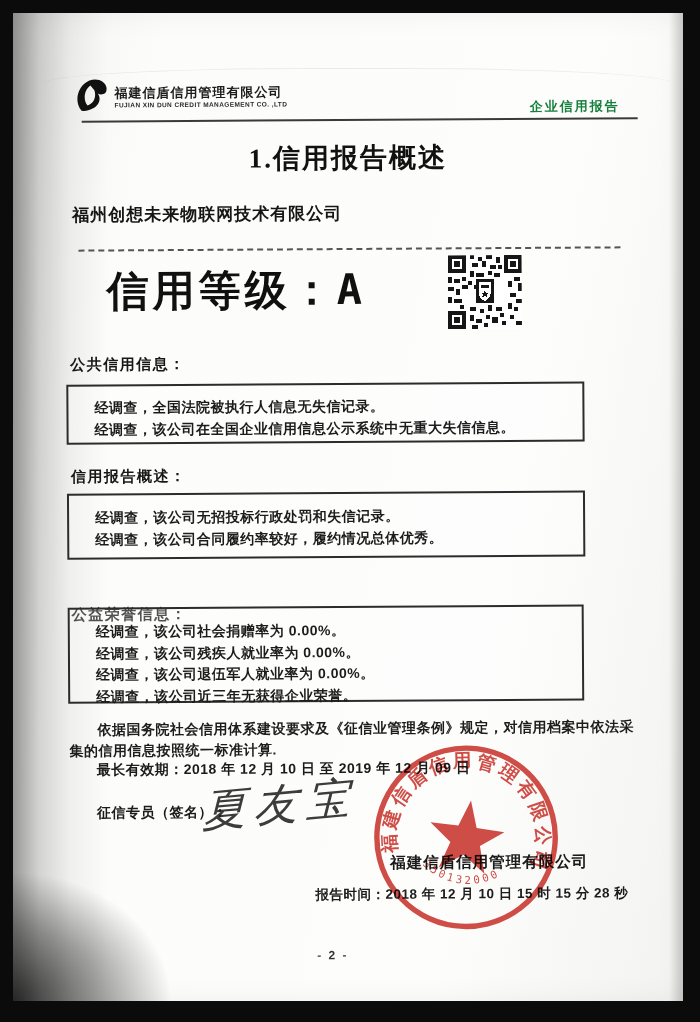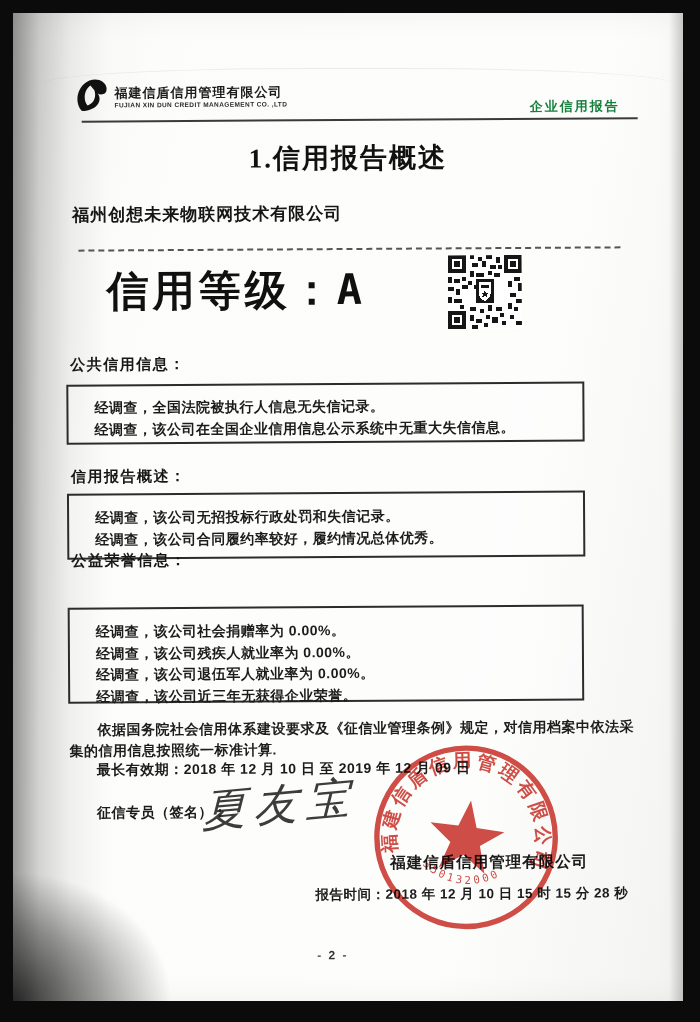--- a/index.html
+++ b/index.html
@@ -66,21 +66,21 @@
 
   .sec-heading{font-size:15px;font-weight:bold;color:#171717;letter-spacing:1.5px;}
   .sec-box{border:2px solid #2c2c2c;background:rgba(255,255,255,0.25);}
   .sec-line{font-size:14px;font-weight:bold;color:#1c1c1c;line-height:21.5px;letter-spacing:0.5px;white-space:nowrap;}
 
   .box1{left:67px;top:383px;width:518px;height:60px;padding:11px 0 0 26px;box-sizing:border-box;}
   .box2{left:67px;top:492px;width:518px;height:66px;padding:12px 0 0 26px;box-sizing:border-box;}
   .box3{left:67px;top:606px;width:516px;height:96px;padding:12px 0 0 26px;box-sizing:border-box;}
   .h1{left:71px;top:354px;text-align:center;}
   .h2{left:71px;top:466px;}
-  .h3{left:71px;top:550px;}
+  .h3{left:71px;top:604px;}
 
   .footnote{left:68px;top:718px;width:566px;font-size:14px;font-weight:bold;color:#1d1d1d;
     line-height:21px;letter-spacing:0.5px;text-indent:2em;}
   .validity{left:95px;top:760px;font-size:14px;font-weight:bold;color:#1b1b1b;letter-spacing:0.5px;}
   .signer-label{left:95px;top:783px;font-size:14px;font-weight:bold;color:#1b1b1b;letter-spacing:0.5px;margin-top:20px;}
   .signature{left:200px;top:775px;font-size:44px;color:#222;
     font-family:"DejaVu Serif","Liberation Serif",serif;font-style:italic;font-weight:normal;
     transform:rotate(-5deg) skewX(-6deg);letter-spacing:8px;opacity:0.88;}
 
   .issuer-line{left:388px;top:853px;font-size:15.5px;font-weight:bold;color:#1a1a1a;letter-spacing:1px;z-index:1;}

